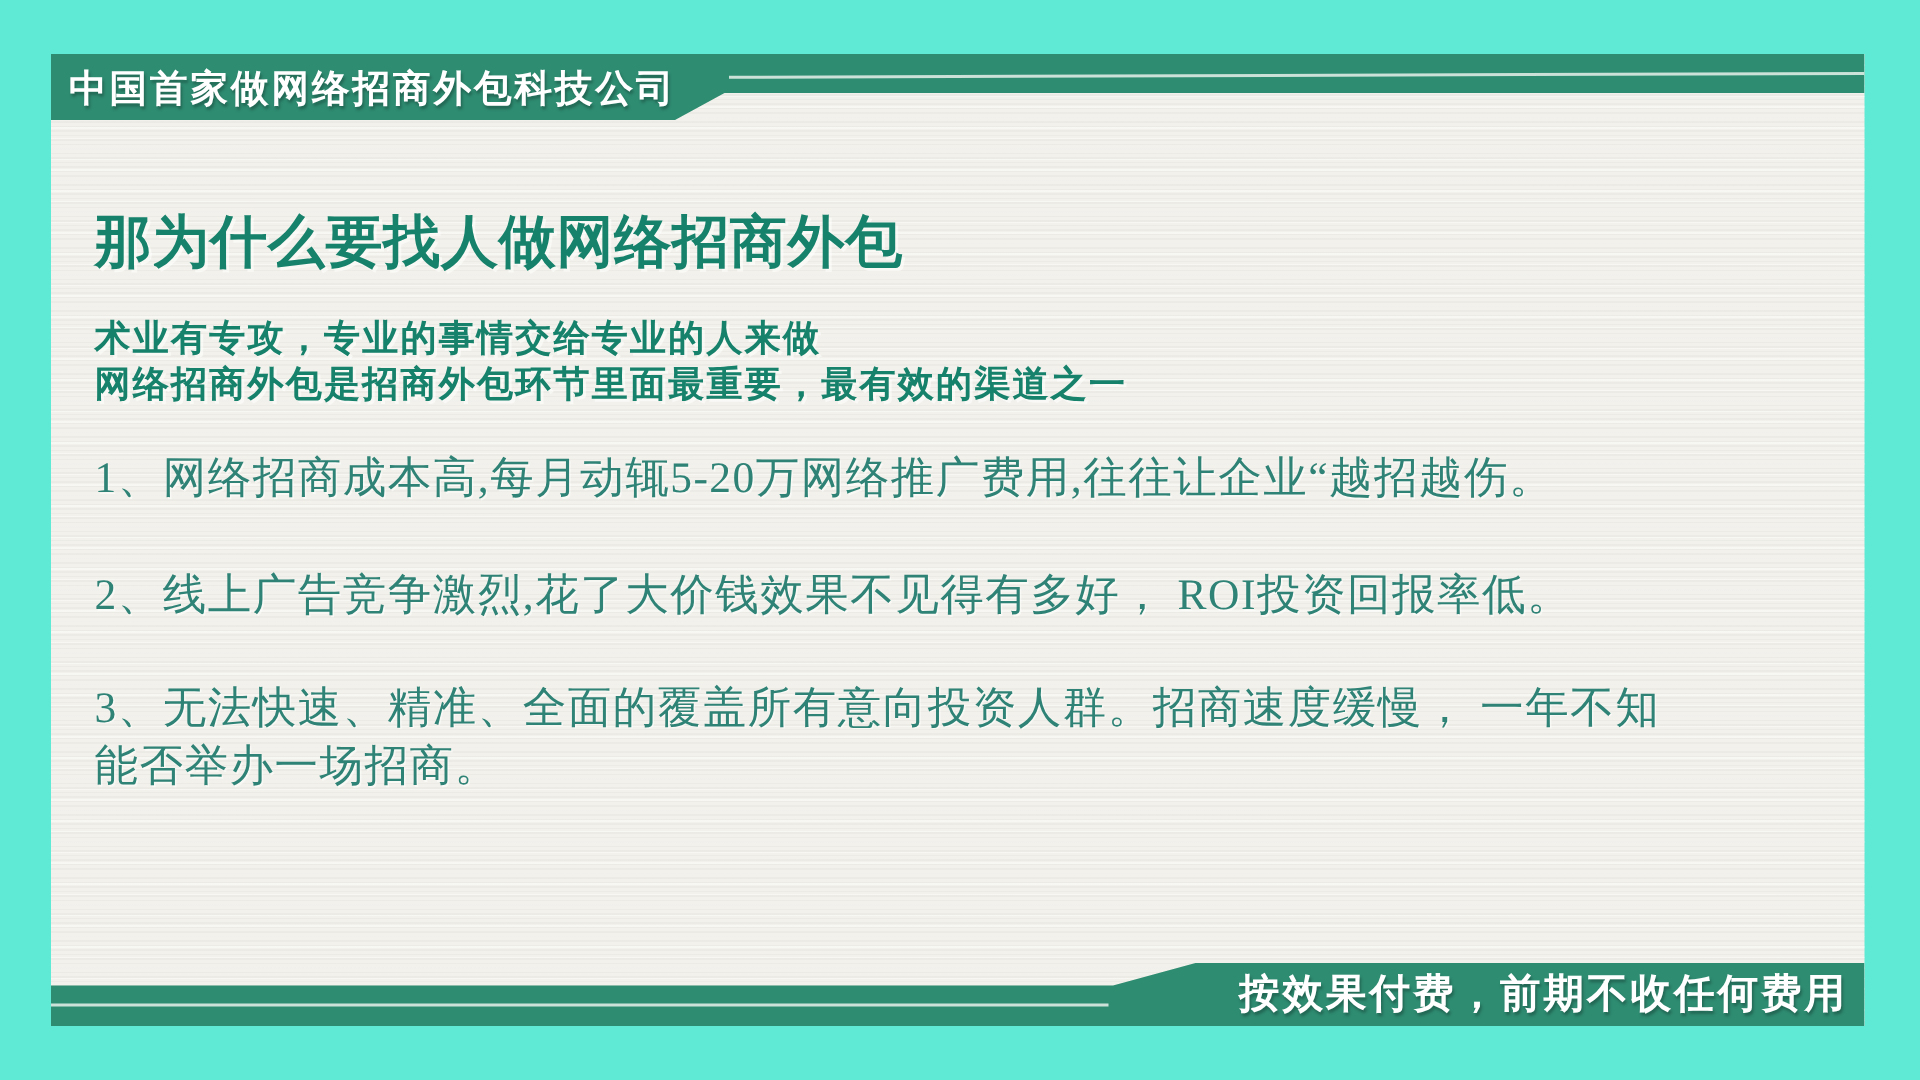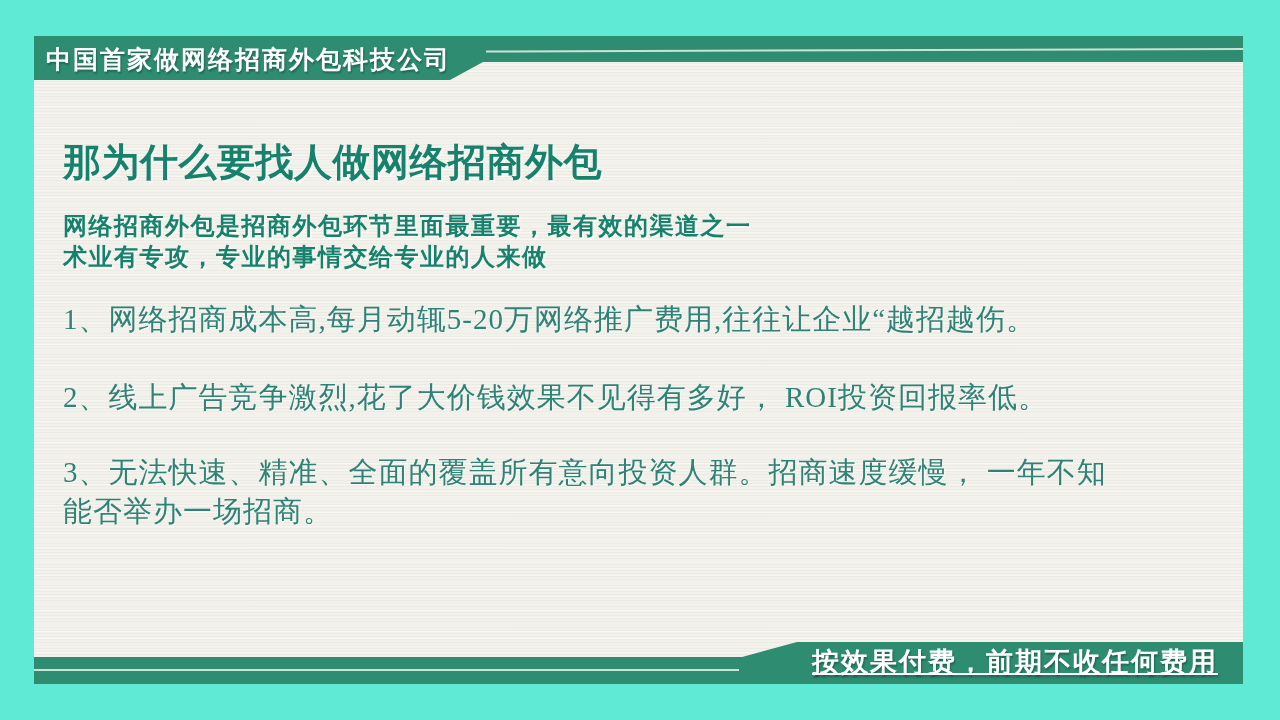--- a/index.html
+++ b/index.html
@@ -51,44 +51,43 @@
     font-size: 29px; line-height: 39px;
     color: #2F8376; letter-spacing: 1px;
     white-space: pre-line;
     text-shadow: 1px 1px 0 rgba(255,255,255,0.55);
   }
   .p1 { top: 264px; }
   .p2 { top: 342px; }
   .p3 { top: 417px; }
   .p4 { top: 532px; }
   .footer-label {
-    position: absolute; right: 25px; bottom: 5px;
+    position: absolute; right: 11px; bottom: 5px;
     line-height: 34px; font-size: 27px; font-weight: 700;
     color: #FFFFFF; letter-spacing: 2px; white-space: nowrap;
     text-shadow: 1px 2px 2px rgba(0,0,0,0.28);
-    text-decoration: underline;
   }
 </style>
 </head>
 <body>
 
 <div class="canvas">
   <div class="paper">
 
     <svg class="ribbon-svg header-svg" width="1209" height="46" viewBox="0 0 1209 46">
       <polygon points="0,0 1209,0 1209,26 449,26 416,44 0,44" fill="#2E8C71"></polygon>
       <line x1="452" y1="15.5" x2="1209" y2="13" stroke="#E8F2EC" stroke-width="2" opacity="0.85"></line>
     </svg>
     <div class="header-label">中国首家做网络招商外包科技公司</div>
 
     <h1 class="title">那为什么要找人做网络招商外包</h1>
 
     <div class="subtitle">
+      <div>术业有专攻，专业的事情交给专业的人来做</div>
       <div>网络招商外包是招商外包环节里面最重要，最有效的渠道之一</div>
-      <div>术业有专攻，专业的事情交给专业的人来做</div>
     </div>
 
     <div class="point p1">1、网络招商成本高,每月动辄5-20万网络推广费用,往往让企业“越招越伤。</div>
     <div class="point p2">2、线上广告竞争激烈,花了大价钱效果不见得有多好， ROI投资回报率低。</div>
     <div class="point p3">3、无法快速、精准、全面的覆盖所有意向投资人群。招商速度缓慢， 一年不知
 能否举办一场招商。</div>
 
     <svg class="ribbon-svg footer-svg" width="1209" height="42" viewBox="0 0 1209 42">
       <polygon points="0,15 708,15 763,0 1209,0 1209,42 0,42" fill="#2E8C71"></polygon>
       <line x1="0" y1="28" x2="705" y2="28" stroke="#E8F2EC" stroke-width="2" opacity="0.85"></line>

